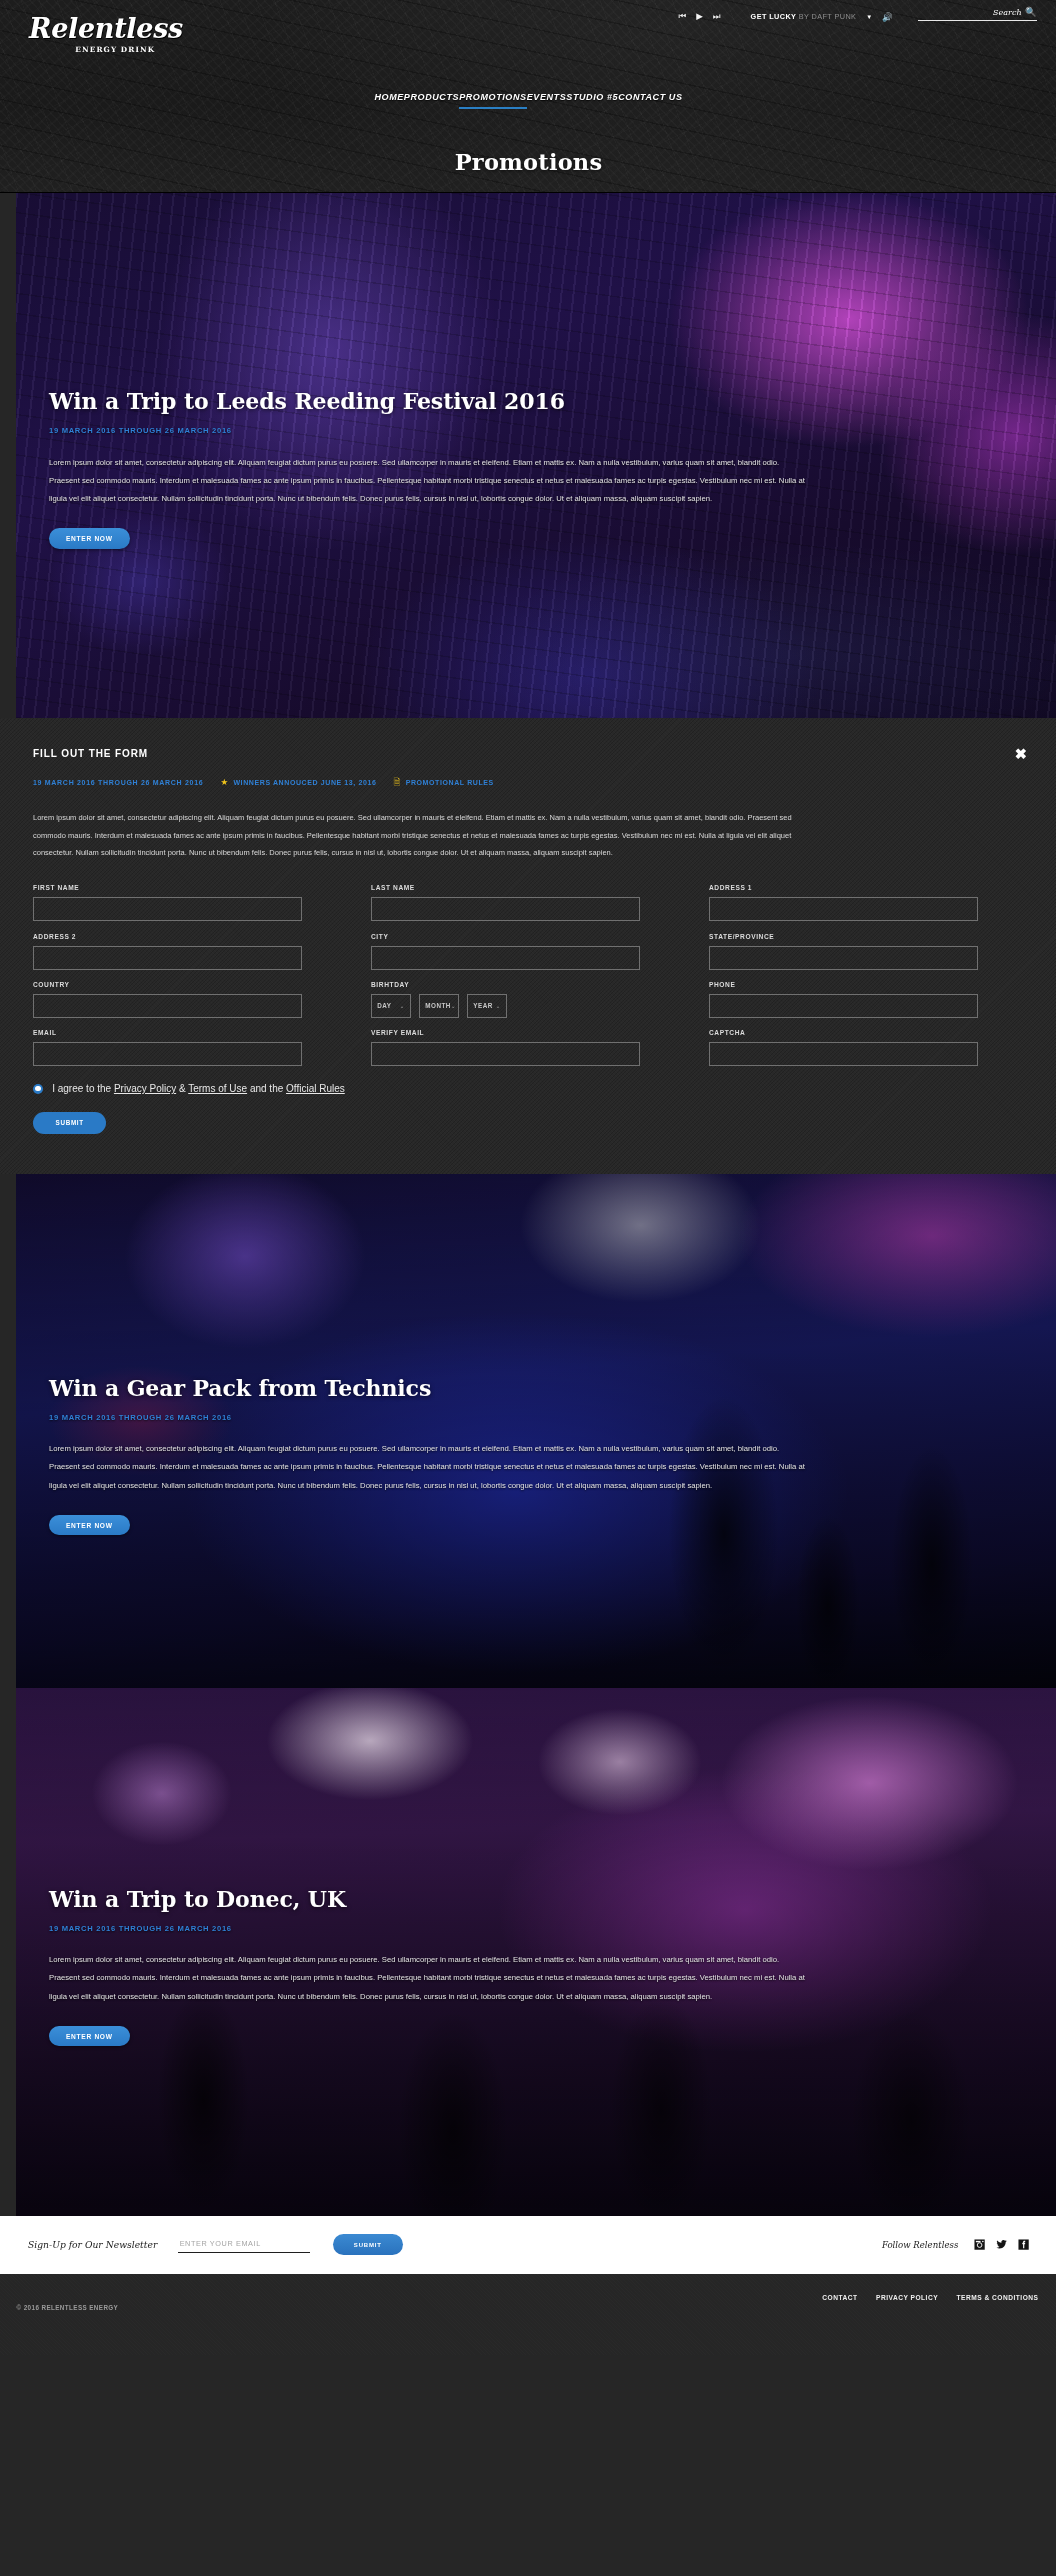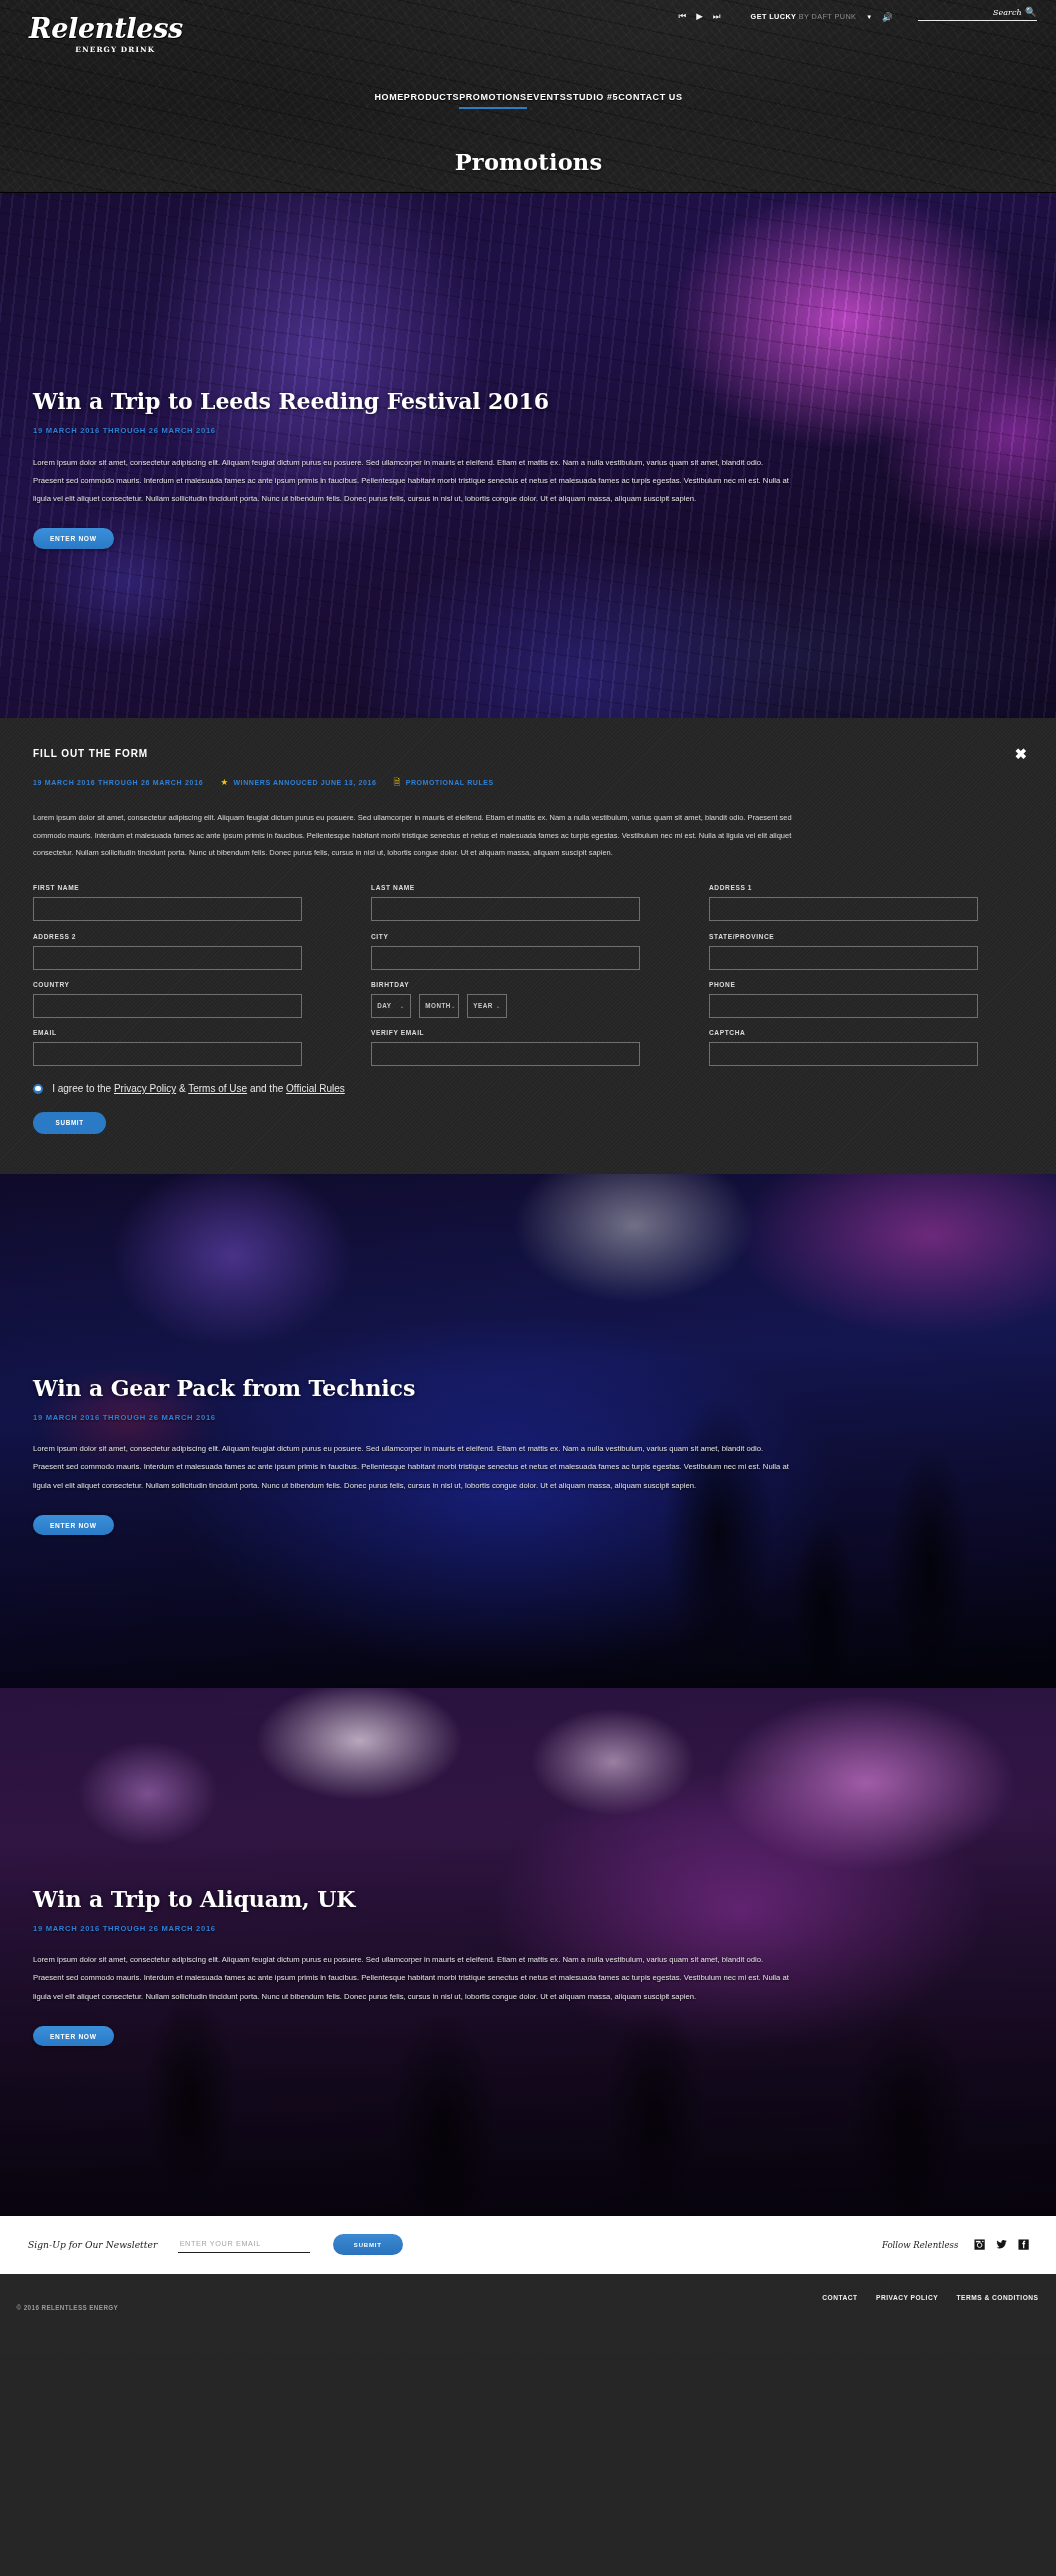--- a/index.html
+++ b/index.html
@@ -71,42 +71,42 @@
   }
   .search-label {
     flex: 1; text-align: right;
     font-family: "DejaVu Serif", serif; font-style: italic;
     font-size: 8px; color: #fff;
   }
   .search-icon { font-size: 9.2px; color:#fff; line-height:1; }
 
   .nav {
     position: absolute; left: 0; right: 0; top: 92px;
-    display: flex; justify-content: center; 
+    display: flex; justify-content: center;  font-style: italic;
   }
   .nav-item {
     font-size: 9px; font-weight: 700; letter-spacing: 0.6px;
     color: #fff; cursor: pointer; padding-bottom: 7.3px; position: relative;
     text-shadow: 0 0.7px 1.3px rgba(0,0,0,.8);
   }
   .nav-item.active::after {
     content: ""; position: absolute; left: 0; right: 0; bottom: 0;
     height: 2px; background: #2a7fc4;
   }
   .page-title {
     position: absolute; left: 0; right: 0; top: 149px;
     text-align: center;
     font-family: "DejaVu Serif", serif;
     font-size: 22.5px; font-weight: 700;
     color: #fff; letter-spacing: 0.2px;
     text-shadow: 0 1.3px 3.3px rgba(0,0,0,.6);
   }
 
   
-  .hero { position: relative; overflow: hidden; }
+  .hero { position: relative; overflow: hidden; margin-left: 16px; }
   .hero-bg { position: absolute; inset: 0; }
   .hero-inner {
     position: relative; z-index: 3;
     padding-left: 33px; padding-right: 33px;
   }
   .hero-title {
     font-family: "DejaVu Serif", serif;
     font-size: 22px; font-weight: 700; color: #fff;
     text-shadow: 0 1.3px 4px rgba(0,0,0,.65);
     letter-spacing: -0.1px;
@@ -476,21 +476,21 @@
       <div class="hero-body">Lorem ipsum dolor sit amet, consectetur adipiscing elit. Aliquam feugiat dictum purus eu posuere. Sed ullamcorper in mauris et eleifend. Etiam et mattis ex. Nam a nulla vestibulum, varius quam sit amet, blandit odio. Praesent sed commodo mauris. Interdum et malesuada fames ac ante ipsum primis in faucibus. Pellentesque habitant morbi tristique senectus et netus et malesuada fames ac turpis egestas. Vestibulum nec mi est. Nulla at ligula vel elit aliquet consectetur. Nullam sollicitudin tincidunt porta. Nunc ut bibendum felis. Donec purus felis, cursus in nisl ut, lobortis congue dolor. Ut et aliquam massa, aliquam suscipit sapien.</div>
       <div class="hero-cta">
         <button class="btn-pill">ENTER NOW</button>
       </div>
     </div>
   </div>
 
   <div class="hero" style="height:528px;">
     <div class="hero-bg h3-bg"></div>
     <div class="hero-inner" style="padding-top:198px;">
-      <div class="hero-title">Win a Trip to Aliquam, UK</div>
+      <div class="hero-title">Win a Trip to Donec, UK</div>
       <div class="hero-dates">19 MARCH 2016 THROUGH 26 MARCH 2016</div>
       <div class="hero-body">Lorem ipsum dolor sit amet, consectetur adipiscing elit. Aliquam feugiat dictum purus eu posuere. Sed ullamcorper in mauris et eleifend. Etiam et mattis ex. Nam a nulla vestibulum, varius quam sit amet, blandit odio. Praesent sed commodo mauris. Interdum et malesuada fames ac ante ipsum primis in faucibus. Pellentesque habitant morbi tristique senectus et netus et malesuada fames ac turpis egestas. Vestibulum nec mi est. Nulla at ligula vel elit aliquet consectetur. Nullam sollicitudin tincidunt porta. Nunc ut bibendum felis. Donec purus felis, cursus in nisl ut, lobortis congue dolor. Ut et aliquam massa, aliquam suscipit sapien.</div>
       <div class="hero-cta">
         <button class="btn-pill">ENTER NOW</button>
       </div>
     </div>
   </div>
 
   <div class="newsletter">
     <div class="nl-label">Sign-Up for Our Newsletter</div>

